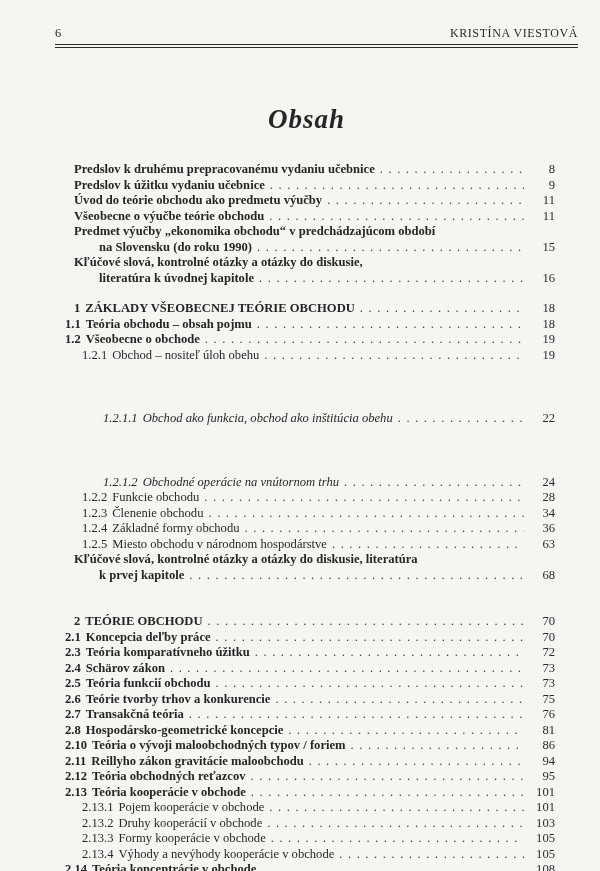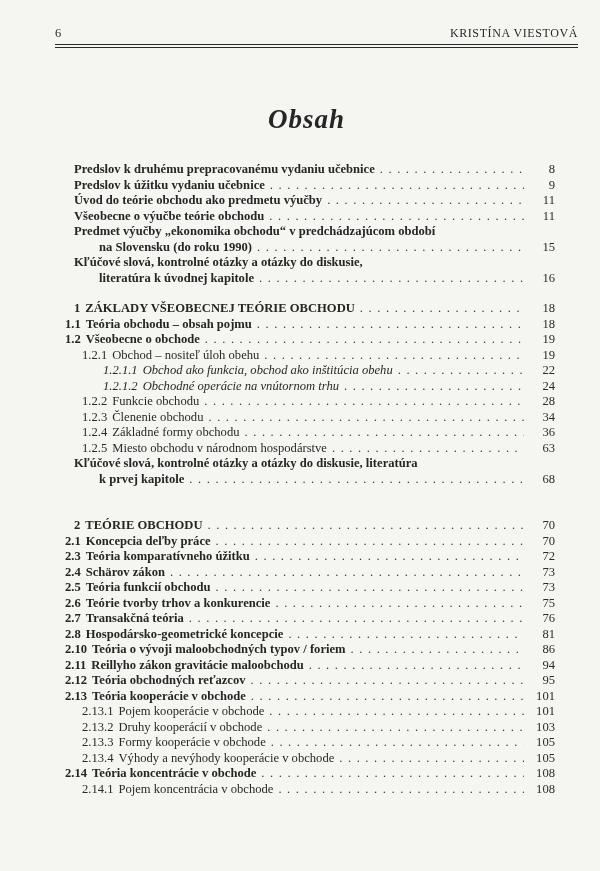--- a/index.html
+++ b/index.html
@@ -38,21 +38,21 @@
   
   .toc { margin: 0 45px 0 58px; font-size: 12.6px; }
   .toc-section + .toc-section { margin-top: 15px; }
   .toc-section:nth-child(3) { margin-top: 31px; }
 
   .toc-row { line-height: 15.5px; }
   .toc-row .line { display: flex; align-items: baseline; }
   .lvl0 { padding-left: 0; margin-left: 16px; }
   .lvl1 { padding-left: 7px; }
   .lvl2 { padding-left: 24px; }
-  .lvl3 { padding-left: 45px; }
+  .lvl3 { padding-left: 45px; margin-top: 48px; }
   .line.cont { padding-left: 25px; justify-content: center; }
   .lvl0 .line.cont { padding-left: 25px; }
 
   .st-bold .num, .st-bold .title { font-weight: bold; color: #262626; }
   .st-regular .num, .st-regular .title { font-weight: normal; }
   .st-italic .num, .st-italic .title { font-style: italic; }
 
   .num { flex: none; margin-right: 5px; white-space: nowrap; }
   .title { flex: none; white-space: nowrap; }
 

